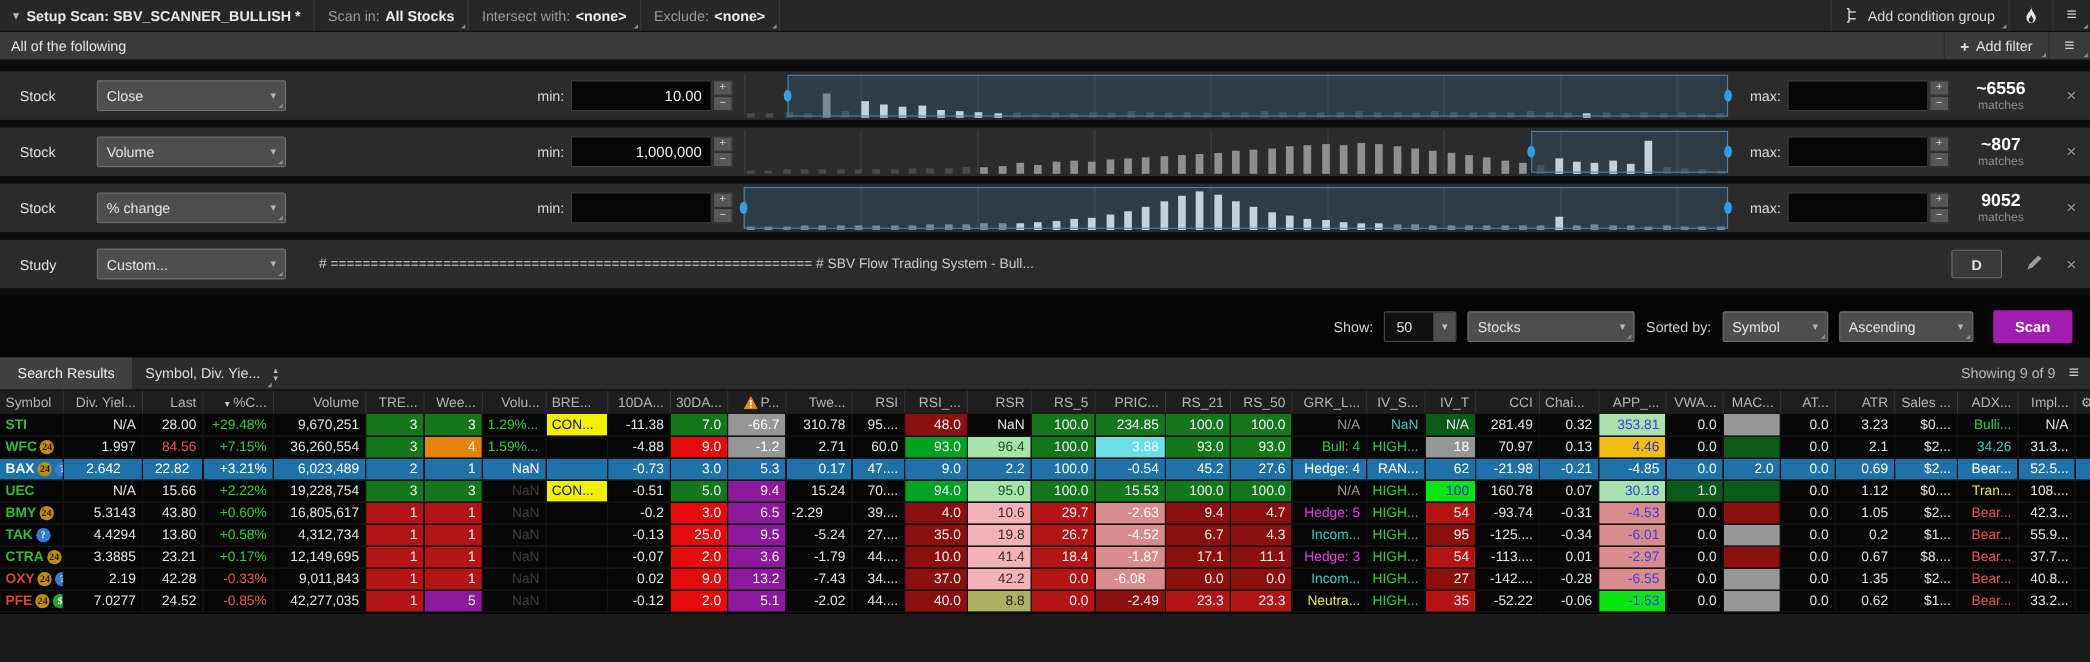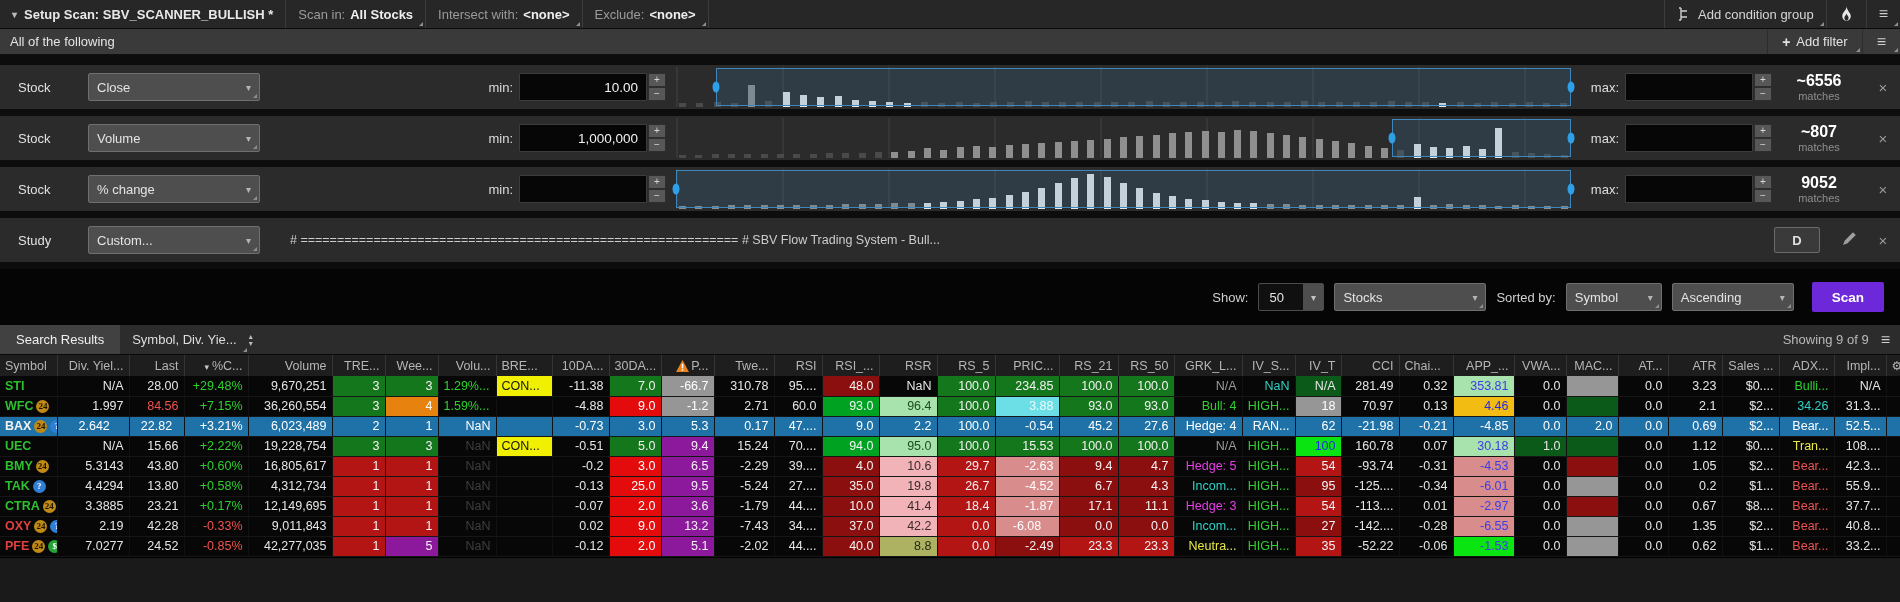--- a/index.html
+++ b/index.html
@@ -60,21 +60,21 @@
 
   
   .controls { height:56px; background:#050505; display:flex; align-items:center; justify-content:flex-end;
     padding-right:16px; gap:10px; font-size:13px; }
   .ctl-lbl { color:#cfcfcf; }
   .combo { height:28px; background:#4e4e4e; border:1px solid #6f6f6f; border-radius:2px; display:flex;
     align-items:center; justify-content:space-between; padding:0 8px; color:#e4e4e4; position:relative; }
   .combo-dark { background:#101010; border:1px solid #4c4c4c; padding:0; }
   .combo-dark .cd-val { padding:0 10px; }
   .cd-arr { width:20px; align-self:stretch; background:#4e4e4e; display:flex; align-items:center; justify-content:center; color:#c2c2c2; font-size:10px; }
-  .scan-btn { height:30px; padding:0 20px; background:#6d28d9; color:#fff; font-weight:bold; font-size:13.5px;
+  .scan-btn { height:30px; padding:0 20px; background:#a21caf; color:#fff; font-weight:bold; font-size:13.5px;
     border:none; border-radius:2px; margin-left:8px; cursor:pointer;text-align:right; }
 
   
   .tabbar { height:30px; background:#2c2c2c; display:flex; align-items:stretch; font-size:13px; border-bottom:1px solid #0a0a0a; }
   .tab { background:#414141; display:flex; align-items:center; padding:0 16px; color:#f0f0f0; }
   .sortdd { display:flex; align-items:center; padding:0 12px; color:#dedede; position:relative; gap:8px; }
   .spin { display:flex; flex-direction:column; justify-content:center; font-size:8px; color:#bdbdbd; line-height:7px; }
   .tab-right { margin-left:auto; display:flex; align-items:center; gap:12px; padding-right:10px; color:#b9b9b9; }
 
   
@@ -737,21 +737,21 @@
             <td style="text-align: right;">43.80</td>
             <td class="fg-g" style="text-align: right;">+0.60%</td>
             <td style="text-align: right;">16,805,617</td>
             <td class="bg-r" style="text-align: right;">1</td>
             <td class="bg-r" style="text-align: right;">1</td>
             <td class="fg-dim" style="text-align: right;">NaN</td>
             <td style="text-align: left;"></td>
             <td style="text-align: right;">-0.2</td>
             <td class="bg-br" style="text-align: right;">3.0</td>
             <td class="bg-pu" style="text-align: right;">6.5</td>
-            <td style="text-align: right; margin-top: 18px;">-2.29</td>
+            <td style=" margin-top: 18px;">-2.29</td>
             <td style="text-align: right;">39....</td>
             <td class="bg-dr" style="text-align: right;">4.0</td>
             <td class="bg-pk" style="text-align: right;">10.6</td>
             <td class="bg-r" style="text-align: right;">29.7</td>
             <td class="bg-sa" style="text-align: right;">-2.63</td>
             <td class="bg-dr" style="text-align: right;">9.4</td>
             <td class="bg-dr" style="text-align: right;">4.7</td>
             <td class="fg-mg" style="text-align: right;">Hedge: 5</td>
             <td class="fg-g" style="text-align: right;">HIGH...</td>
             <td class="bg-r" style="text-align: right;">54</td>

